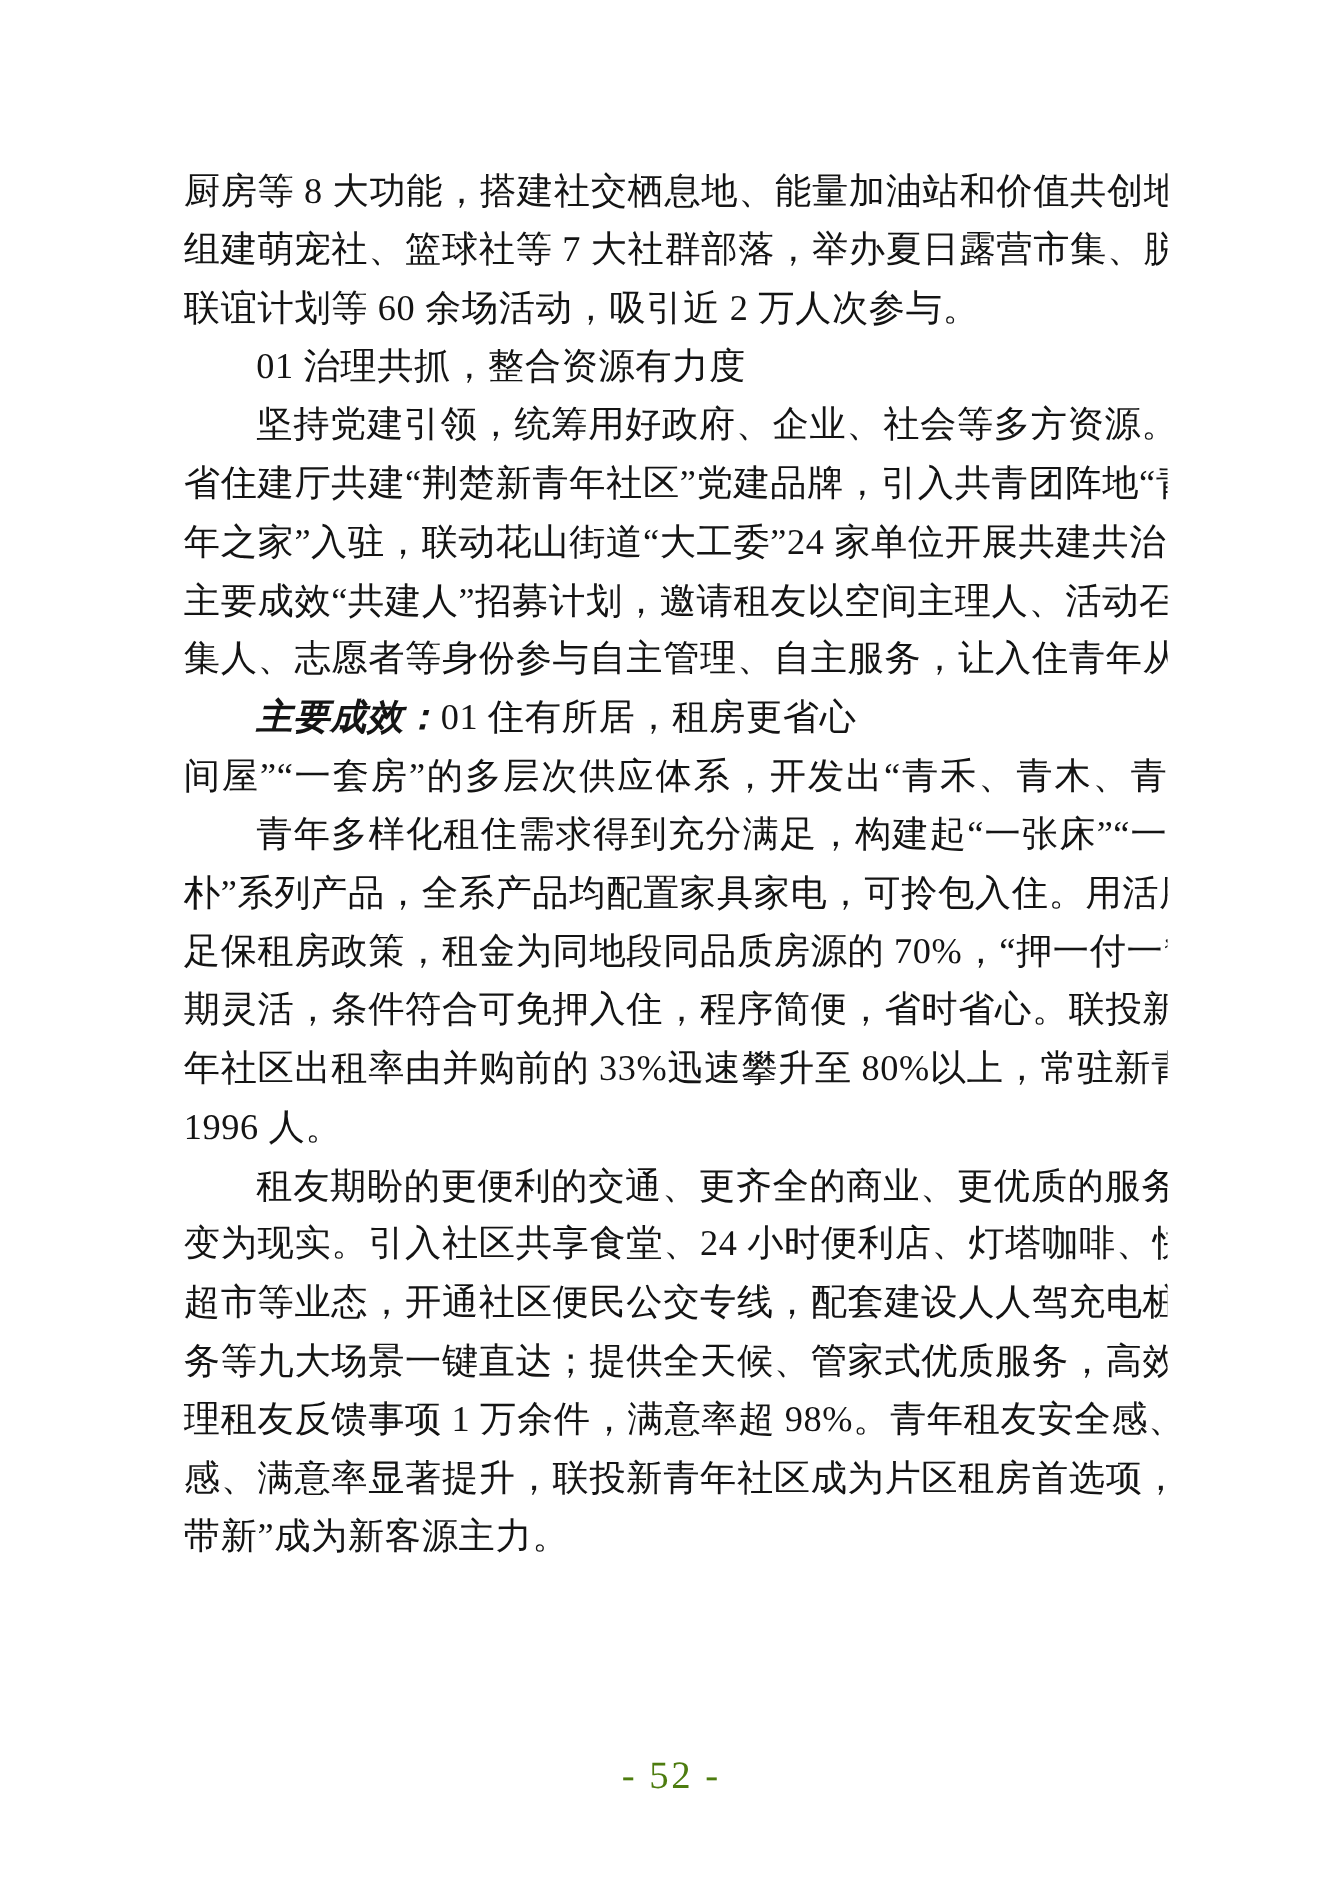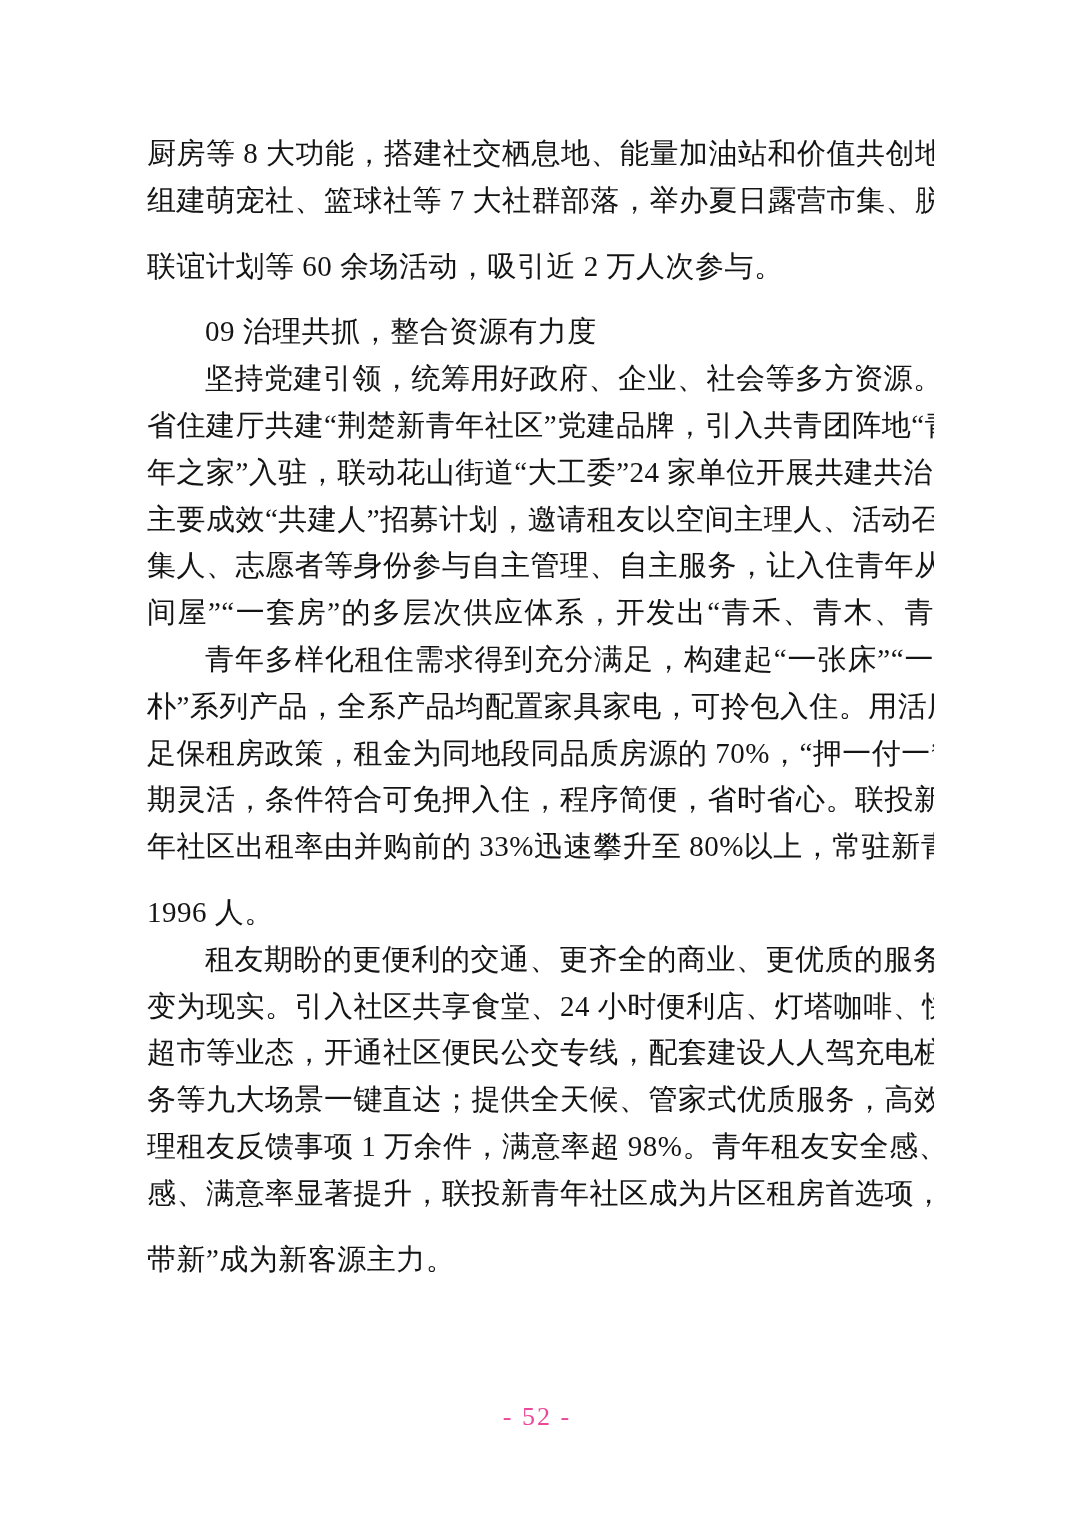--- a/index.html
+++ b/index.html
@@ -28,54 +28,54 @@
     font-size: 29px;
     letter-spacing: 0.5px;
     text-align: justify;
     text-align-last: justify;
     white-space: nowrap;
     overflow: hidden;
   }
   .line.end {
     text-align: right;
     text-align-last: left;
-    margin-top: 19px;
   }
   .line.indent {
     text-indent: 58px;
   }
   .lead {
     font-weight: bold;
     font-style: italic;
   }
   .footer {
     position: absolute;
     left: 0;
     top: 1402px;
     width: 100%;
     text-align: center;
-    font-size: 26px;
+    font-size: 31px;
     letter-spacing: 2px;
-    color: #ec4899;
+    color: #4d7c0f;
   }
 </style>
 </head>
 <body>
 
 <div class="page">
   <div class="text-block">
       <div class="line">厨房等 8 大功能，搭建社交栖息地、能量加油站和价值共创地。</div>
       <div class="line">组建萌宠社、篮球社等 7 大社群部落，举办夏日露营市集、脱单</div>
       <div class="line end">联谊计划等 60 余场活动，吸引近 2 万人次参与。</div>
-      <div class="line indent end">09 治理共抓，整合资源有力度</div>
+      <div class="line indent end">01 治理共抓，整合资源有力度</div>
       <div class="line indent">坚持党建引领，统筹用好政府、企业、社会等多方资源。与</div>
       <div class="line">省住建厅共建“荆楚新青年社区”党建品牌，引入共青团阵地“青</div>
       <div class="line">年之家”入驻，联动花山街道“大工委”24 家单位开展共建共治。</div>
       <div class="line">主要成效“共建人”招募计划，邀请租友以空间主理人、活动召</div>
       <div class="line">集人、志愿者等身份参与自主管理、自主服务，让入住青年从服</div>
+      <div class="line indent end"><span class="lead">主要成效：</span>01 住有所居，租房更省心</div>
       <div class="line">间屋”“一套房”的多层次供应体系，开发出“青禾、青木、青</div>
       <div class="line indent">青年多样化租住需求得到充分满足，构建起“一张床”“一</div>
       <div class="line">朴”系列产品，全系产品均配置家具家电，可拎包入住。用活用</div>
       <div class="line">足保租房政策，租金为同地段同品质房源的 70%，“押一付一”租</div>
       <div class="line">期灵活，条件符合可免押入住，程序简便，省时省心。联投新青</div>
       <div class="line">年社区出租率由并购前的 33%迅速攀升至 80%以上，常驻新青年超</div>
       <div class="line end">1996 人。</div>
       <div class="line indent">租友期盼的更便利的交通、更齐全的商业、更优质的服务均</div>
       <div class="line">变为现实。引入社区共享食堂、24 小时便利店、灯塔咖啡、快递</div>
       <div class="line">超市等业态，开通社区便民公交专线，配套建设人人驾充电桩、</div>

